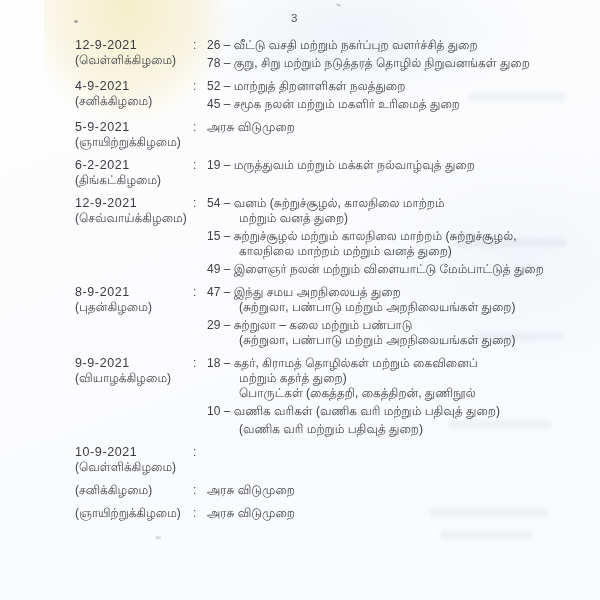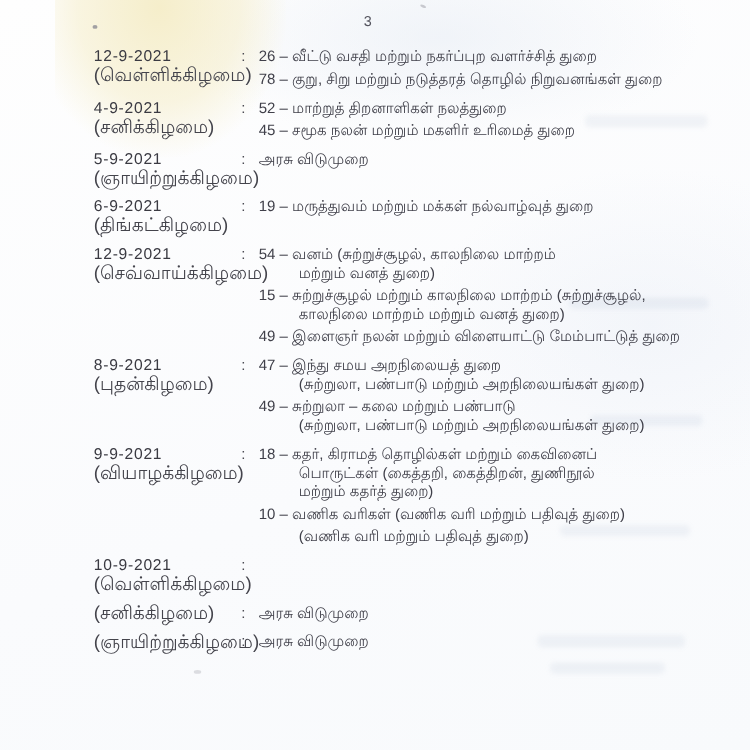--- a/index.html
+++ b/index.html
@@ -73,21 +73,21 @@
     flex: 0 0 118px;
     width: 118px;
   }
   .date {
     font-size: 12.5px;
     line-height: 15px;
     letter-spacing: 0.6px;
     color: #3a3a42;
   }
   .day {
-    font-size: 15px;
+    font-size: 12px;
     line-height: 15px;
     color: #44444c;
   }
   .colon {
     flex: 0 0 14px;
     font-size: 12px;
     line-height: 15px;
     color: #4a4a52;
   }
   .entries {
@@ -161,21 +161,21 @@
         </div>
         <div class="colon">:</div>
         <div class="entries">
           <div class="entry">
             <div class="line">அரசு விடுமுறை</div>
           </div>
         </div>
       </div>
       <div class="row">
         <div class="datecol">
-          <div class="date">6-9-2021</div>
+          <div class="date">6-2-2021</div>
           <div class="day">(திங்கட்கிழமை)</div>
         </div>
         <div class="colon">:</div>
         <div class="entries">
           <div class="entry">
             <div class="line">19 – மருத்துவம் மற்றும் மக்கள் நல்வாழ்வுத் துறை</div>
           </div>
         </div>
       </div>
       <div class="row">
@@ -203,36 +203,36 @@
           <div class="date">8-9-2021</div>
           <div class="day">(புதன்கிழமை)</div>
         </div>
         <div class="colon">:</div>
         <div class="entries">
           <div class="entry">
             <div class="line">47 – இந்து சமய அறநிலையத் துறை</div>
             <div class="line cont">(சுற்றுலா, பண்பாடு மற்றும் அறநிலையங்கள் துறை)</div>
           </div>
           <div class="entry">
-            <div class="line">49 – சுற்றுலா – கலை மற்றும் பண்பாடு</div>
+            <div class="line">29 – சுற்றுலா – கலை மற்றும் பண்பாடு</div>
             <div class="line cont">(சுற்றுலா, பண்பாடு மற்றும் அறநிலையங்கள் துறை)</div>
           </div>
         </div>
       </div>
       <div class="row">
         <div class="datecol">
           <div class="date">9-9-2021</div>
           <div class="day">(வியாழக்கிழமை)</div>
         </div>
         <div class="colon">:</div>
         <div class="entries">
           <div class="entry">
             <div class="line">18 – கதர், கிராமத் தொழில்கள் மற்றும் கைவினைப்</div>
+            <div class="line cont">மற்றும் கதர்த் துறை)</div>
             <div class="line cont">பொருட்கள் (கைத்தறி, கைத்திறன், துணிநூல்</div>
-            <div class="line cont">மற்றும் கதர்த் துறை)</div>
           </div>
           <div class="entry">
             <div class="line">10 – வணிக வரிகள் (வணிக வரி மற்றும் பதிவுத் துறை)</div>
           </div>
           <div class="entry">
             <div class="line cont">(வணிக வரி மற்றும் பதிவுத் துறை)</div>
           </div>
         </div>
       </div>
       <div class="row">

